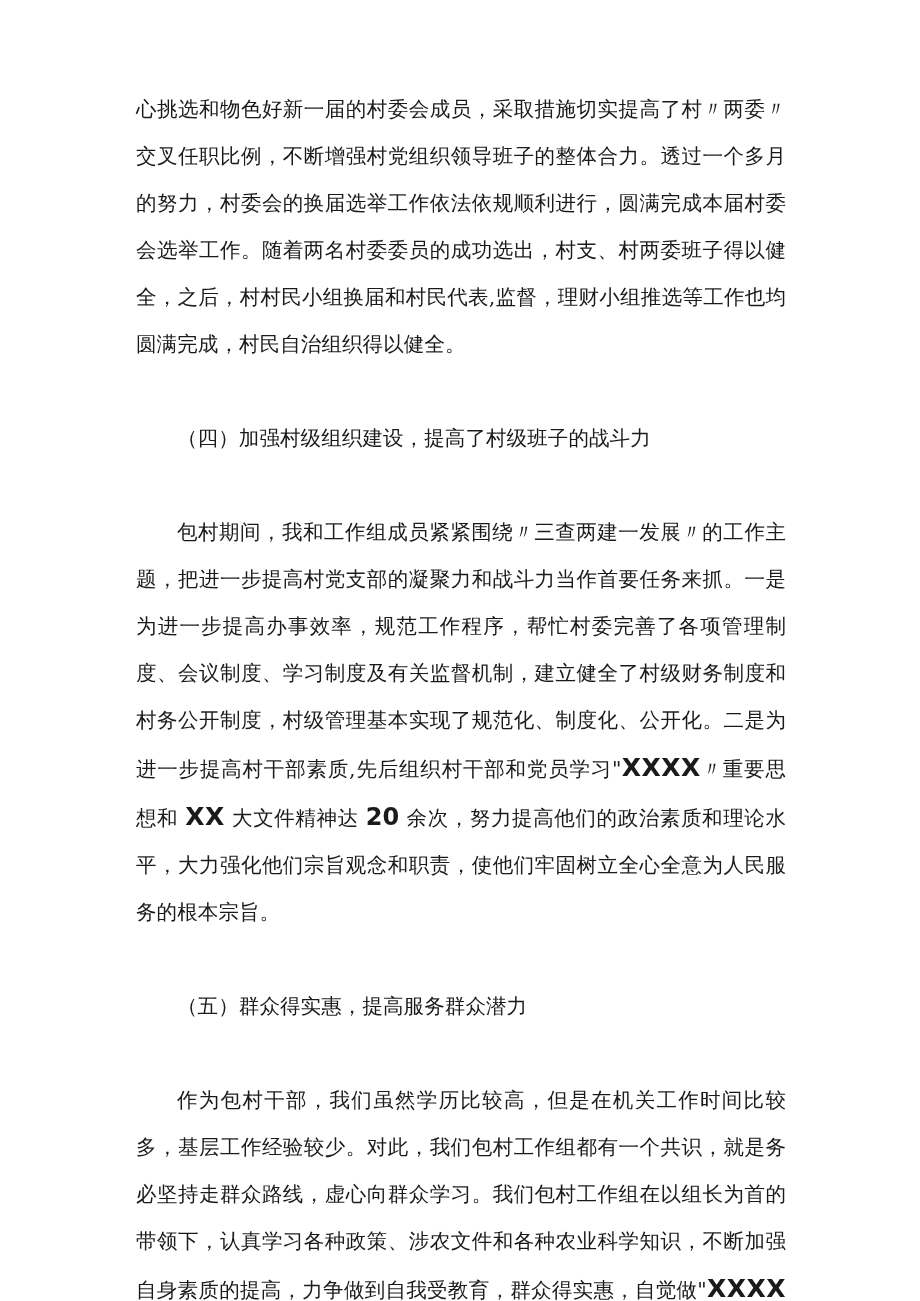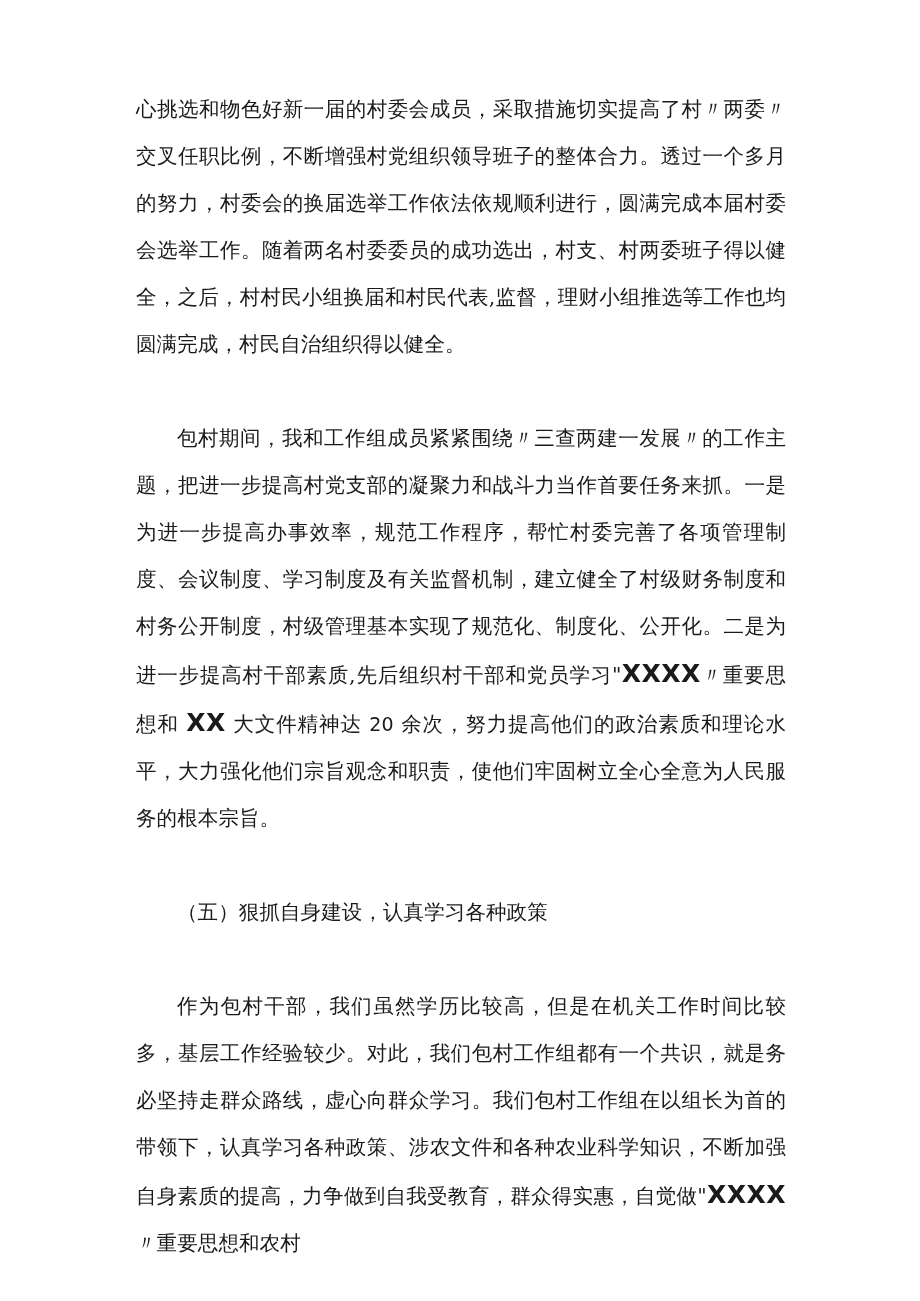--- a/index.html
+++ b/index.html
@@ -70,33 +70,34 @@
 
   
   .lat {
     font-family: "DejaVu Sans", "Liberation Sans", sans-serif;
     font-weight: 700;
     font-size: 25px;
     letter-spacing: 0.5px;
   }
   .num {
     font-family: "DejaVu Sans", "Liberation Sans", sans-serif;
-    font-weight: 400;
-    font-size: 19px;
+    font-weight: 700;
+    font-size: 24px;
   }
 </style>
 </head>
 <body>
 
 <div class="page">
   <div class="doc-body">
 
     <p class="para cont">心挑选和物色好新一届的村委会成员，采取措施切实提高了村〃两委〃交叉任职比例，不断增强村党组织领导班子的整体合力。透过一个多月的努力，村委会的换届选举工作依法依规顺利进行，圆满完成本届村委会选举工作。随着两名村委委员的成功选出，村支、村两委班子得以健全，之后，村村民小组换届和村民代表,监督，理财小组推选等工作也均圆满完成，村民自治组织得以健全。</p>
 
+    <p class="heading gap-before">（四）加强村级组织建设，提高了村级班子的战斗力</p>
 
     <p class="para indent gap-before"><span>包村期间，我和工作组成员紧紧围绕〃三查两建一发展〃的工作主题，把进一步提高村党支部的凝聚力和战斗力当作首要任务来抓。一是为进一步提高办事效率，规范工作程序，帮忙村委完善了各项管理制度、会议制度、学习制度及有关监督机制，建立健全了村级财务制度和村务公开制度，村级管理基本实现了规范化、制度化、公开化。二是为进一步提高村干部素质,先后组织村干部和党员学习"</span><span class="lat">XXXX</span><span>〃重要思想和 </span><span class="lat">XX</span><span> 大文件精神达 </span><span class="num">20</span><span> 余次，努力提高他们的政治素质和理论水平，大力强化他们宗旨观念和职责，使他们牢固树立全心全意为人民服务的根本宗旨。</span></p>
 
-    <p class="heading gap-before">（五）狠抓自身建设，认真学习各种政策</p>
+    <p class="heading gap-before">（五）群众得实惠，提高服务群众潜力</p>
 
     <p class="para indent gap-before"><span>作为包村干部，我们虽然学历比较高，但是在机关工作时间比较多，基层工作经验较少。对此，我们包村工作组都有一个共识，就是务必坚持走群众路线，虚心向群众学习。我们包村工作组在以组长为首的带领下，认真学习各种政策、涉农文件和各种农业科学知识，不断加强自身素质的提高，力争做到自我受教育，群众得实惠，自觉做"</span><span class="lat">XXXX</span><span>〃重要思想和农村</span></p>
 
   </div>
 </div>
 
 </body></html>

